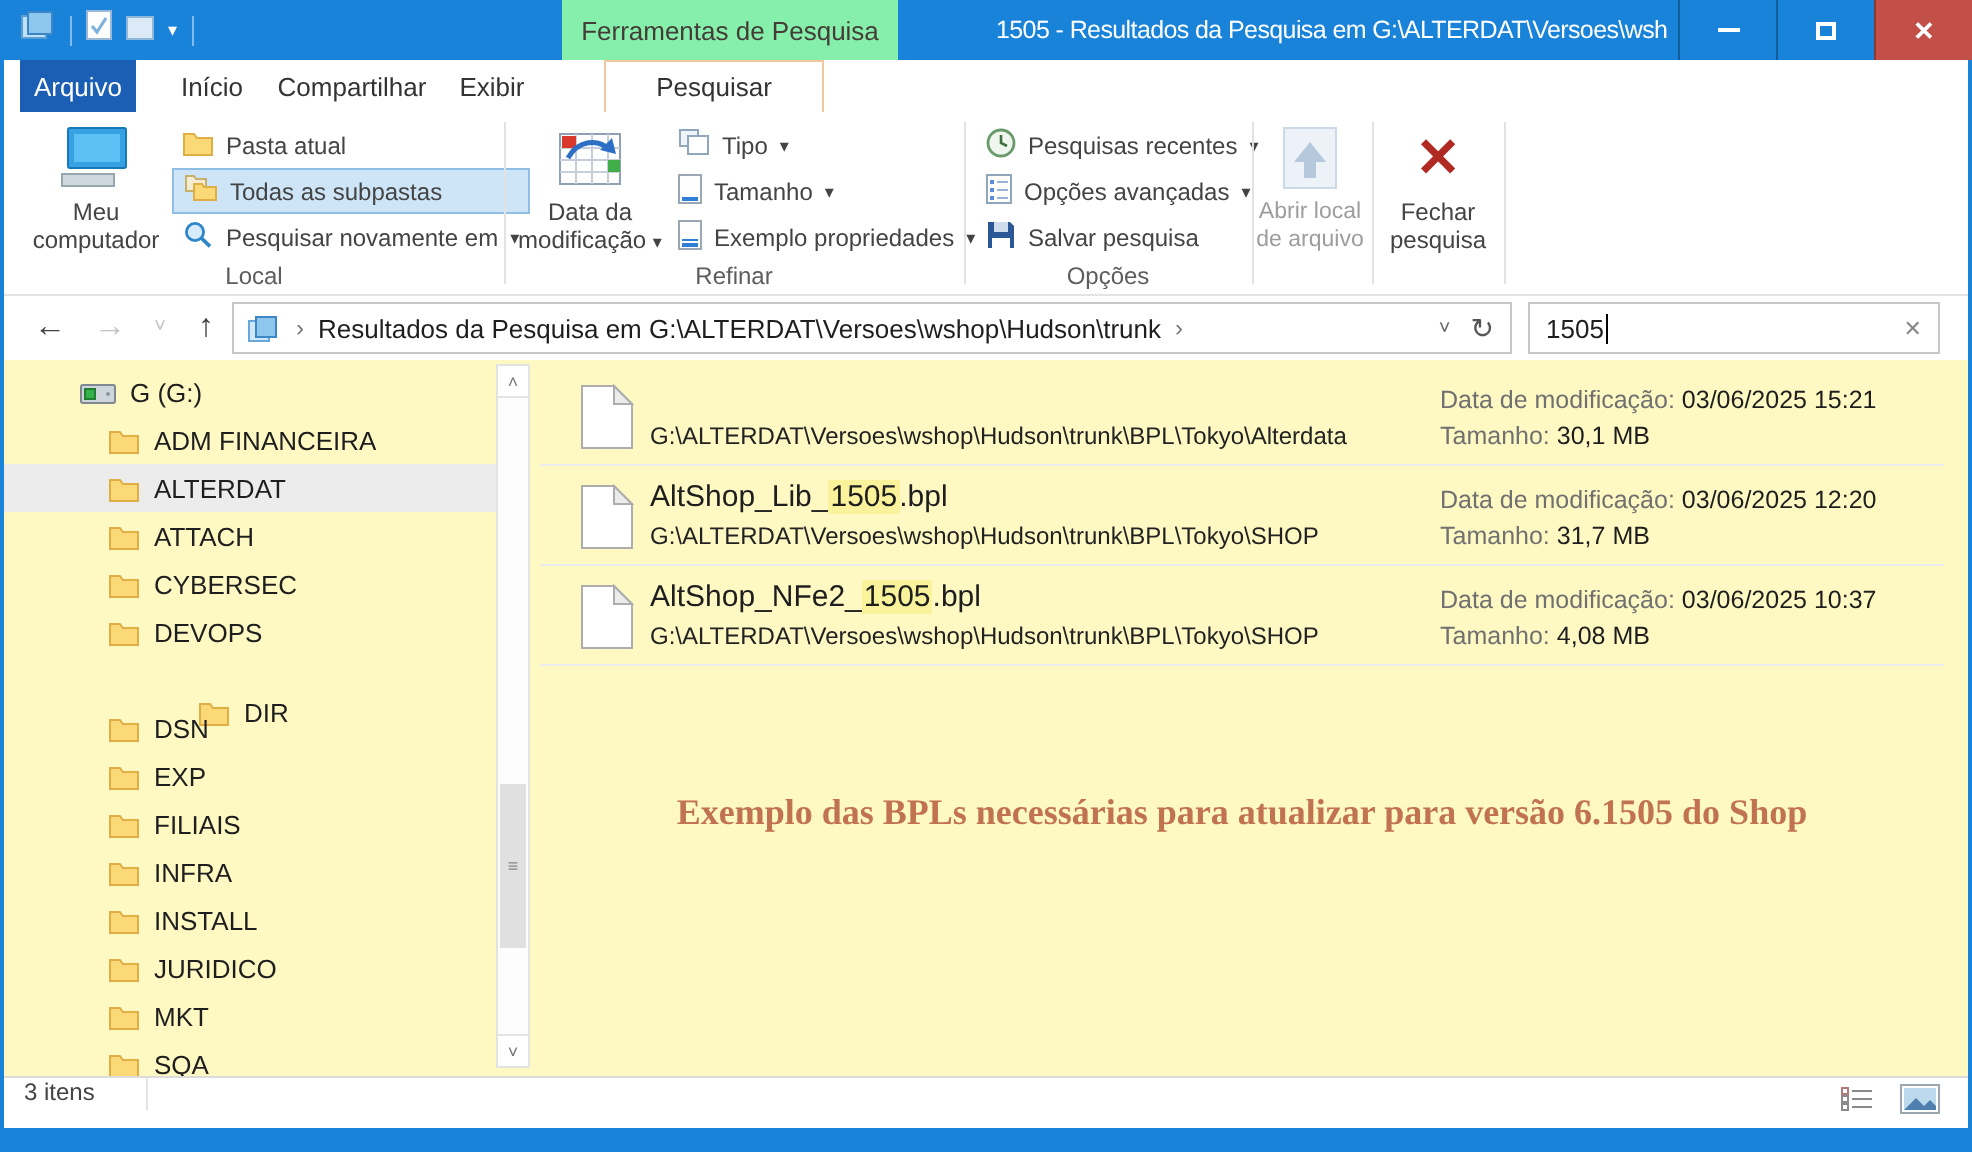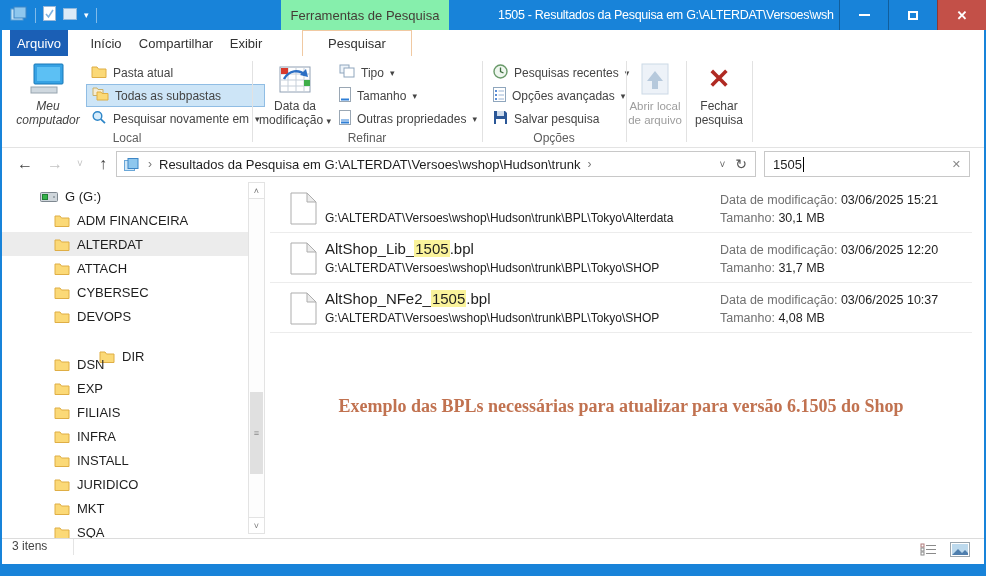--- a/index.html
+++ b/index.html
@@ -50,21 +50,21 @@
   .navic { position:absolute; top:0; height:32px; line-height:32px; font-size:16px; color:#444; text-align:center; }
   .navic.dis { color:#c3c3c3; }
   .addrbox { position:absolute; left:114px; top:3px; width:640px; height:26px; border:1px solid #c8c8c8;
     background:#fff; display:flex; align-items:center; font-size:13px; color:#1e1e1e; }
   .crumb-sep { color:#777; margin:0 7px; font-size:12px; }
   .searchbox { position:absolute; left:762px; top:3px; width:206px; height:26px; border:1px solid #c8c8c8;
     background:#fff; display:flex; align-items:center; font-size:13px; color:#1e1e1e; padding:0 8px; }
   .caret { width:1px; height:15px; background:#000; margin-left:1px; }
 
   
-  .main { position:absolute; top:180px; left:2px; right:2px; height:358px; background:#ffffff; overflow:hidden;text-decoration:underline; }
+  .main { position:absolute; top:180px; left:2px; right:2px; height:358px; background:#fef9c3; overflow:hidden;text-decoration:underline; }
   .trow { position:absolute; left:0; width:246px; height:24px; display:flex; align-items:center;
     font-size:13px; color:#1e1e1e; }
   .trow.sel { background:#ececec; }
   .trow .tic { display:flex; }
   .sscroll { position:absolute; left:246px; top:2px; width:17px; height:352px; background:#fdfdfd;
     border:1px solid #e3e3e3; }
   .sbtn { position:absolute; left:0; width:15px; height:16px; display:flex; align-items:center;
     justify-content:center; color:#777; font-size:9px; background:#fff; }
   .sthumb { position:absolute; left:1px; width:13px; top:209px; height:82px; background:#e0e0e0;
     display:flex; align-items:center; justify-content:center; color:#8a8a8a; font-size:9px; }
@@ -133,21 +133,21 @@
   <div class="tabrow">
     <div class="tab file" style="left:8px;width:58px;">Arquivo</div>
     <div class="tab" style="left:78px;width:52px;">Início</div>
     <div class="tab" style="left:136px;width:76px;">Compartilhar</div>
     <div class="tab" style="left:216px;width:56px;">Exibir</div>
     <div class="tab ctx" style="left:300px;width:110px;">Pesquisar</div>
   </div>
 
   <div class="ribbon">
 
-    <div class="bigbtn" style="left:8px;width:76px;font-style:italic;">
+    <div class="bigbtn" style="left:8px;width:76px;">
       <span class="icw">
         <svg width="38" height="32">
             <rect x="5" y="1" width="29" height="20" rx="1" fill="#36a2e4" stroke="#1879b8"></rect>
             <rect x="8" y="4" width="23" height="14" fill="#5cc0f4"></rect>
             <rect x="2" y="24" width="26" height="6" fill="#cfd8df" stroke="#97a5af"></rect>
           </svg>
       </span>
       <span>Meu</span>
       <span>computador</span>
     </div>
@@ -224,21 +224,21 @@
         <span class="dd">▾</span>
       </div>
       <div class="srow">
         <span class="tic">
           <svg width="12" height="15">
               <rect x="0.5" y="0.5" width="11" height="14" fill="#fff" stroke="#9aa7b4"></rect>
               <line x1="2" y1="10" x2="10" y2="10" stroke="#2f7fd6"></line>
               <line x1="2" y1="12.5" x2="10" y2="12.5" stroke="#2f7fd6" stroke-width="2"></line>
             </svg>
         </span>
-        <span>Outras propriedades</span>
+        <span>Exemplo propriedades</span>
         <span class="dd">▾</span>
       </div>
     </div>
     <div class="glabel" style="left:250px;width:230px;">Refinar</div>
     <div class="vsep" style="left:480px;"></div>
 
     <div class="scol" style="left:486px;">
       <div class="srow">
         <span class="tic">
           <svg width="15" height="15">

